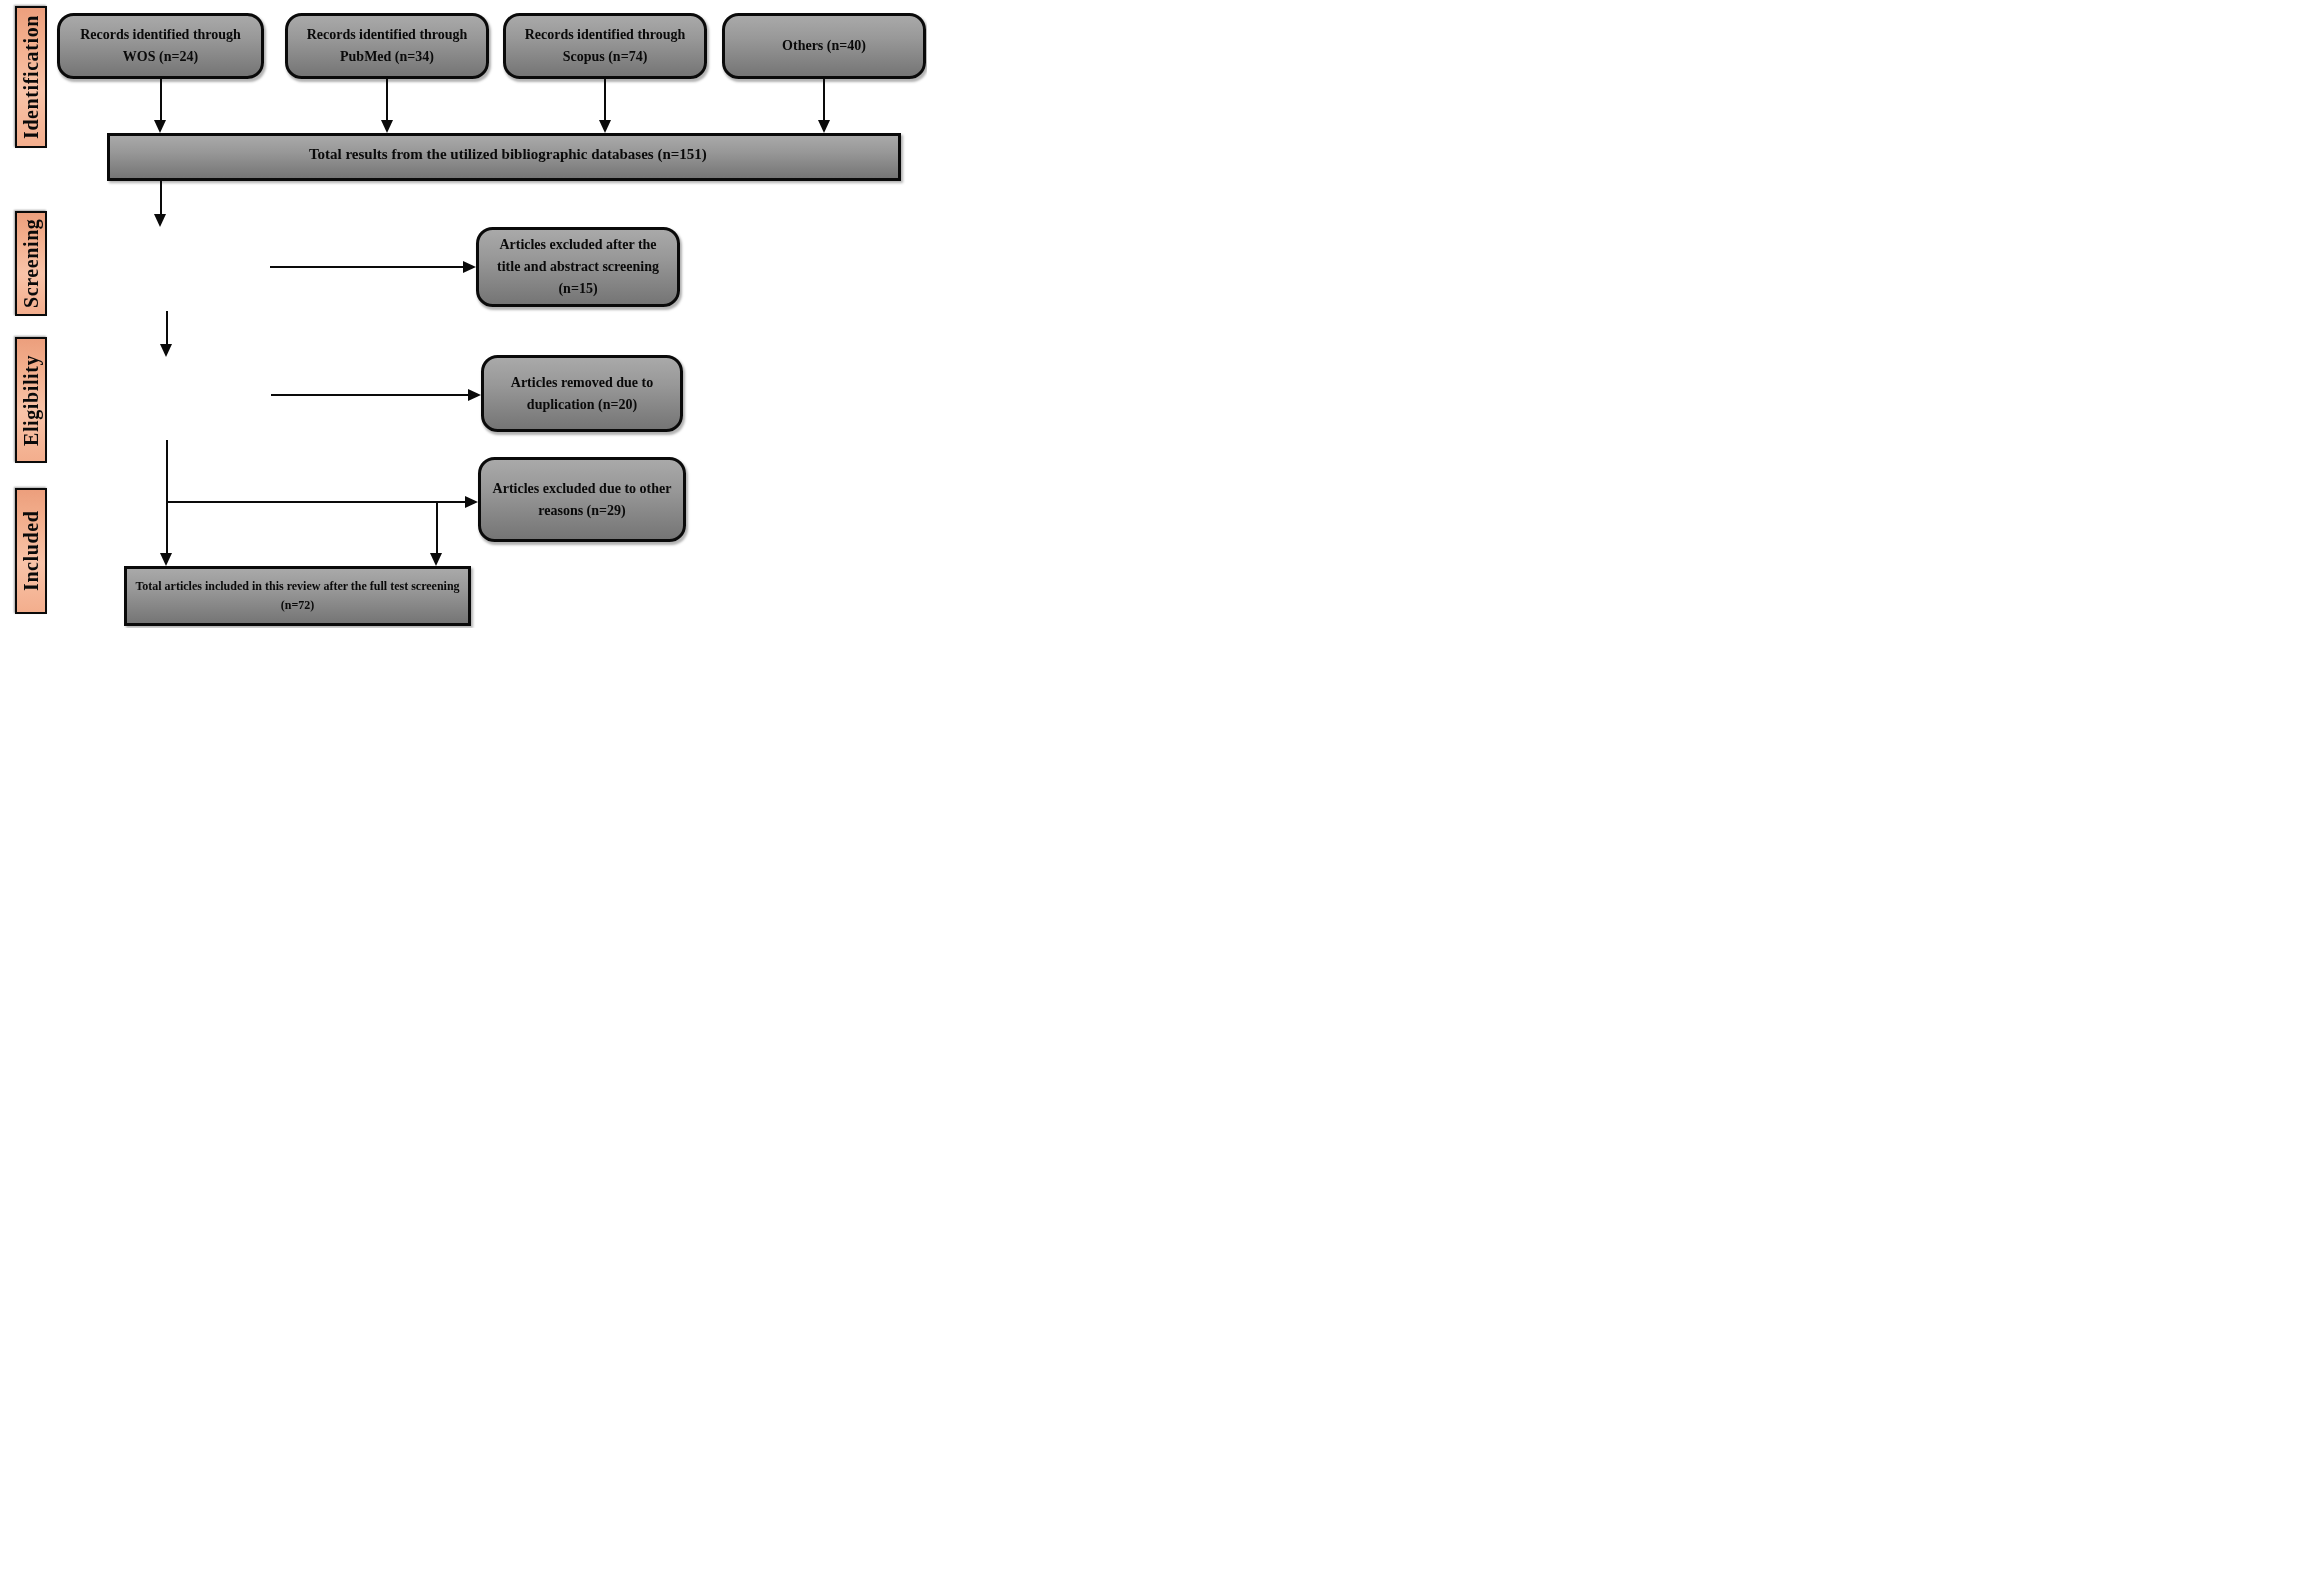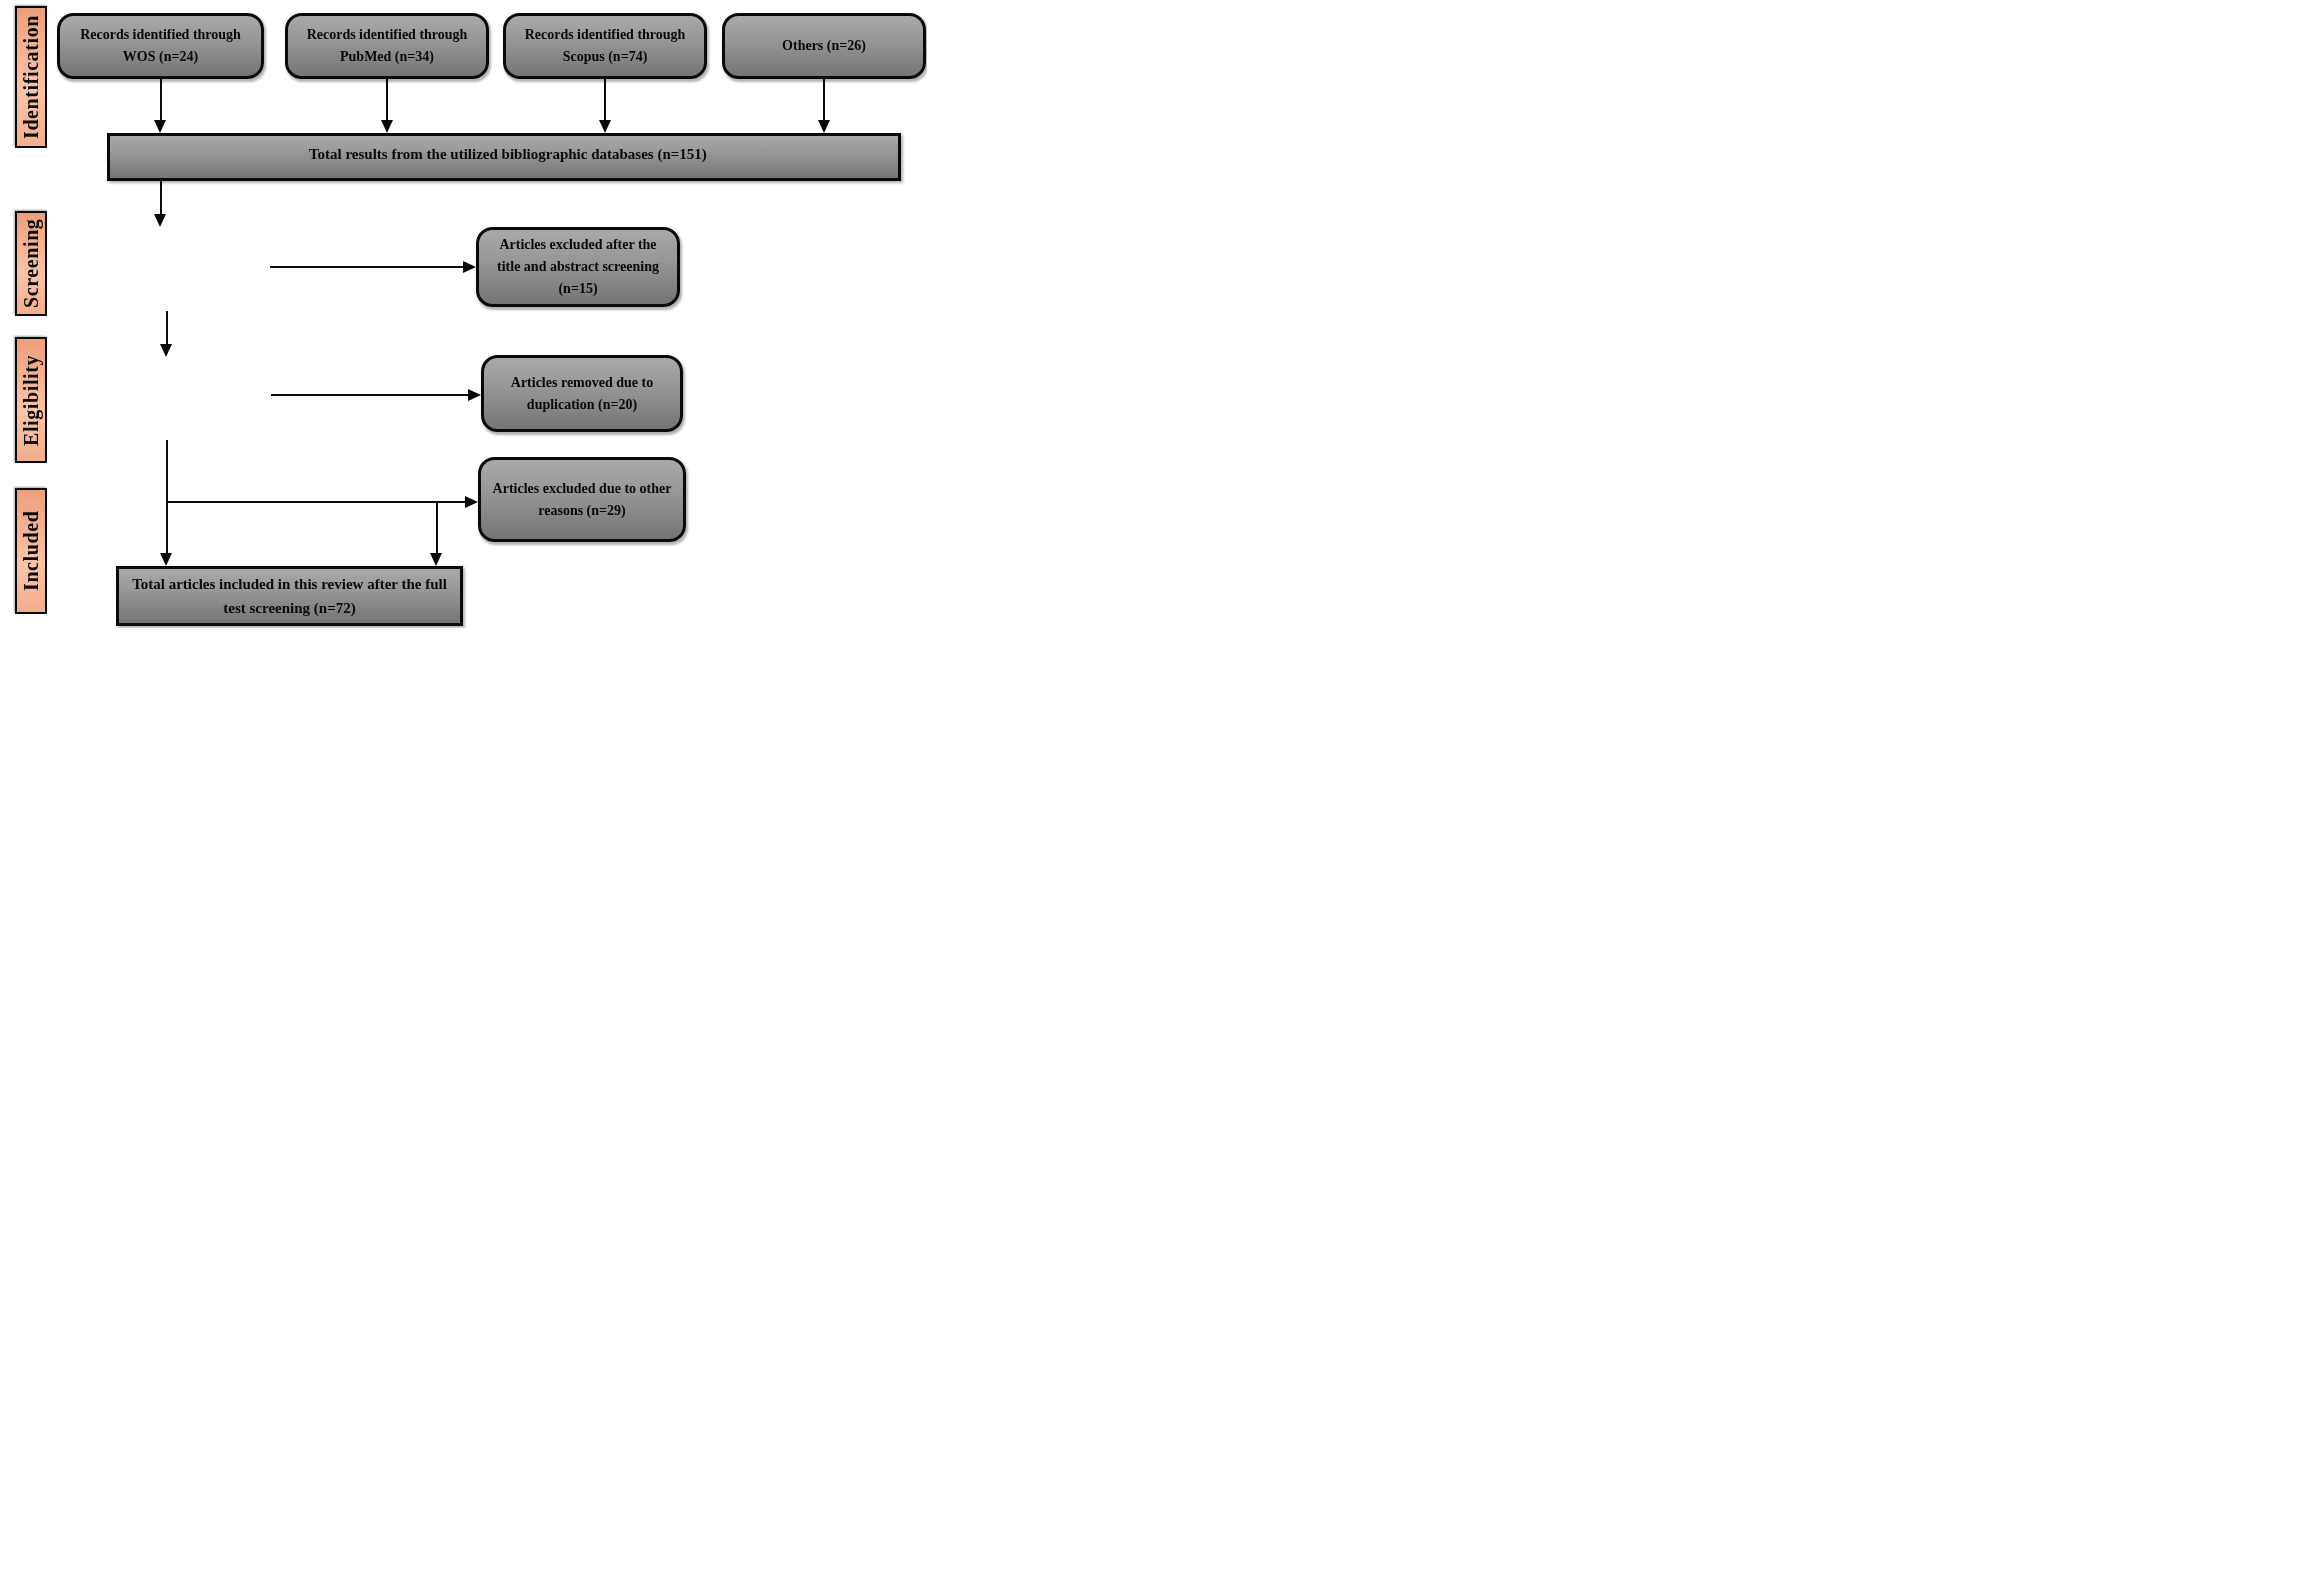--- a/index.html
+++ b/index.html
@@ -19,21 +19,21 @@
   .rbox,.sbox{
     position:absolute;box-sizing:border-box;border:3px solid #0a0a0a;
     background:linear-gradient(180deg,#a9a9a9 0%,#989898 38%,#878787 68%,#757575 100%);
     display:flex;align-items:center;justify-content:center;text-align:center;
     font-weight:bold;font-size:14px;line-height:1.55;padding:4.7px 8.3px;
     box-shadow:1.8px 2.4px 2.4px rgba(0,0,0,0.30);
   }
   .rbox{border-radius:16.6px;}
   .sbox{border-radius:0;}
   .bar{align-items:flex-start;padding-top:7px;font-size:15px;padding-left:16px;}
-  .totalbox{font-size:15px;line-height:1.6;}
+  .totalbox{font-size:12px;line-height:1.6;margin-left:8px;}
   .vl{position:absolute;width:1.8px;background:#0a0a0a;}
   .hl{position:absolute;height:2.4px;background:#0a0a0a;}
   .ad{position:absolute;width:0;height:0;
       border-left:6.5px solid transparent;border-right:6.5px solid transparent;
       border-top:13px solid #0a0a0a;}
   .ar{position:absolute;width:0;height:0;
       border-top:6.5px solid transparent;border-bottom:6.5px solid transparent;
       border-left:13px solid #0a0a0a;}
 </style>
 </head>
@@ -42,21 +42,21 @@
 <div class="canvas">
 
   <div class="stage" style="top:6px;height:142px">Identification</div>
   <div class="stage" style="top:211px;height:105px">Screening</div>
   <div class="stage" style="top:337px;height:126px">Eligibility</div>
   <div class="stage" style="top:488px;height:126px">Included</div>
 
   <div class="rbox" style="left:57px;top:13px;width:207px;height:66px">Records identified through WOS (n=24)</div>
   <div class="rbox" style="left:285px;top:13px;width:204px;height:66px">Records identified through PubMed (n=34)</div>
   <div class="rbox" style="left:503px;top:13px;width:204px;height:66px">Records identified through Scopus (n=74)</div>
-  <div class="rbox" style="left:722px;top:13px;width:204px;height:66px">Others (n=26)</div>
+  <div class="rbox" style="left:722px;top:13px;width:204px;height:66px">Others (n=40)</div>
 
   <div class="vl" style="left:160px;top:79px;height:42px"></div>
   <div class="ad" style="left:154px;top:120px"></div>
   <div class="vl" style="left:386px;top:79px;height:42px"></div>
   <div class="ad" style="left:381px;top:120px"></div>
   <div class="vl" style="left:604px;top:79px;height:42px"></div>
   <div class="ad" style="left:599px;top:120px"></div>
   <div class="vl" style="left:823px;top:79px;height:42px"></div>
   <div class="ad" style="left:818px;top:120px"></div>
 

